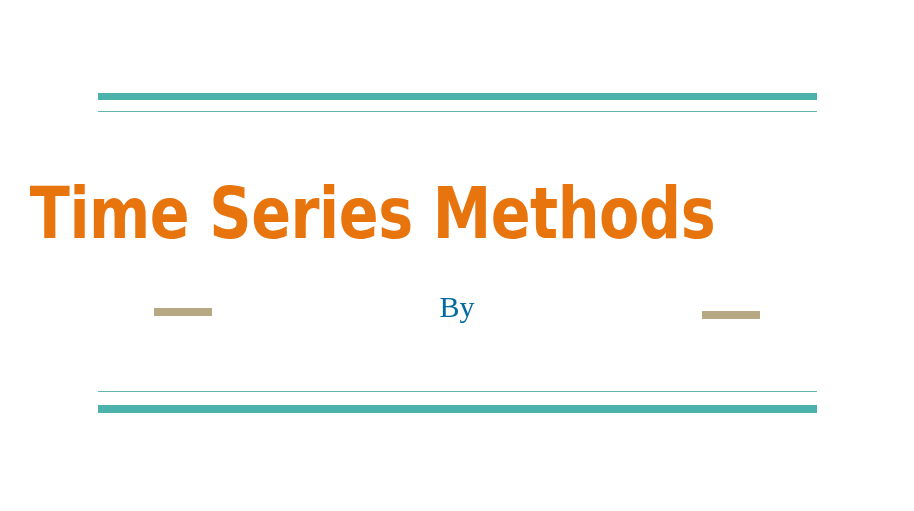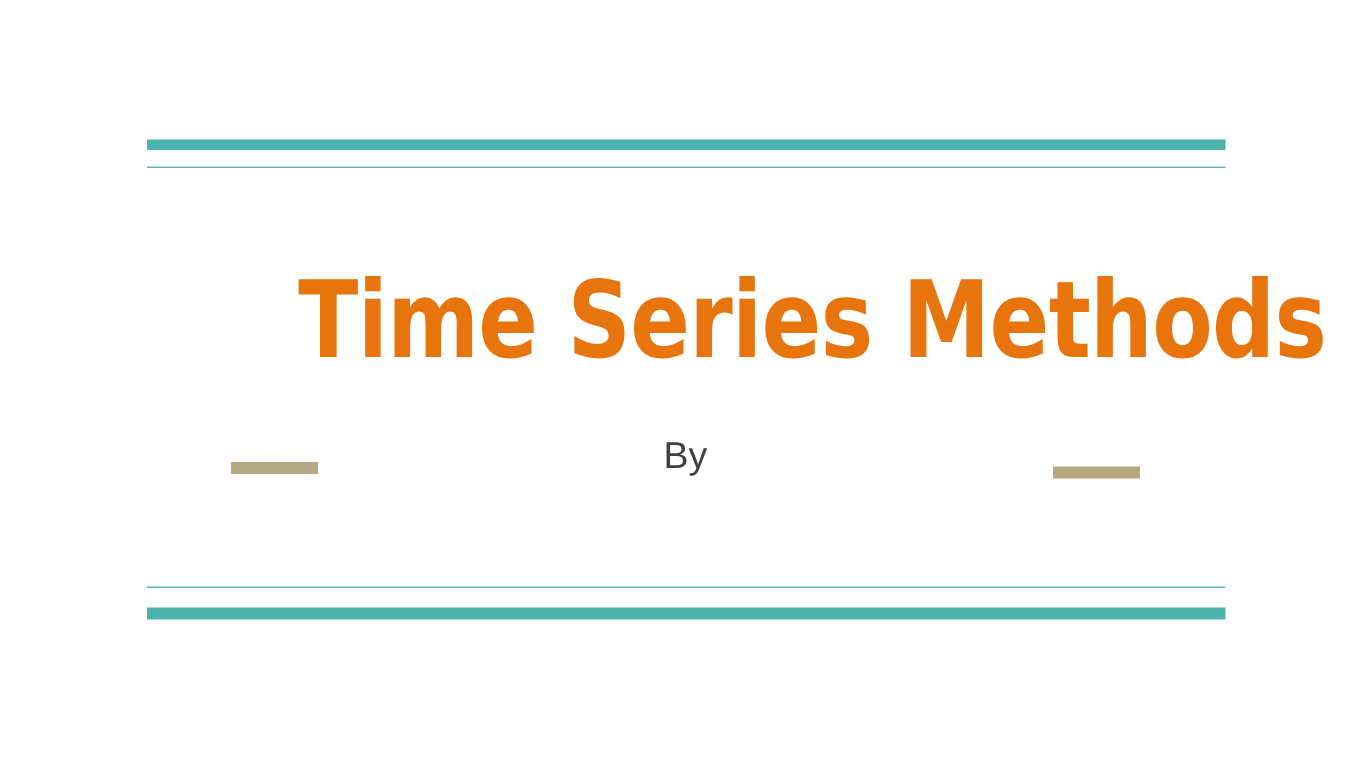--- a/index.html
+++ b/index.html
@@ -64,21 +64,21 @@
     top: 311px;
     width: 58px;
   }
 
   
   .title-block {
     position: absolute;
     left: 0;
     top: 178px;
     width: 914px;
-    text-align: right;
+    text-align: left;
   }
   .title {
     display: inline-block;
     font-family: "DejaVu Sans Condensed", "Liberation Sans Narrow", "Liberation Sans", sans-serif;
     font-size: 71px;
     font-weight: bold;
     line-height: 1.0;
     color: #e8740e;
     letter-spacing: -0.5px;
     transform: scaleX(0.92);
@@ -89,25 +89,25 @@
   
   .subtitle-block {
     position: absolute;
     left: 0;
     top: 290px;
     width: 914px;
     text-align: center;
   }
   .subtitle-line {
     display: block;
-    font-family: Liberation Sans, sans-serif;
-    font-size: 25px;
+    font-family: Liberation Serif, serif;
+    font-size: 30px;
     font-weight: normal;
     line-height: 1.12;
-    color: #404040;
+    color: #0369a1;
     white-space: nowrap;
   }
 </style>
 </head>
 <body>
 
 <div id="slide">
 
   <div class="rule rule-thick-top"></div>
 

